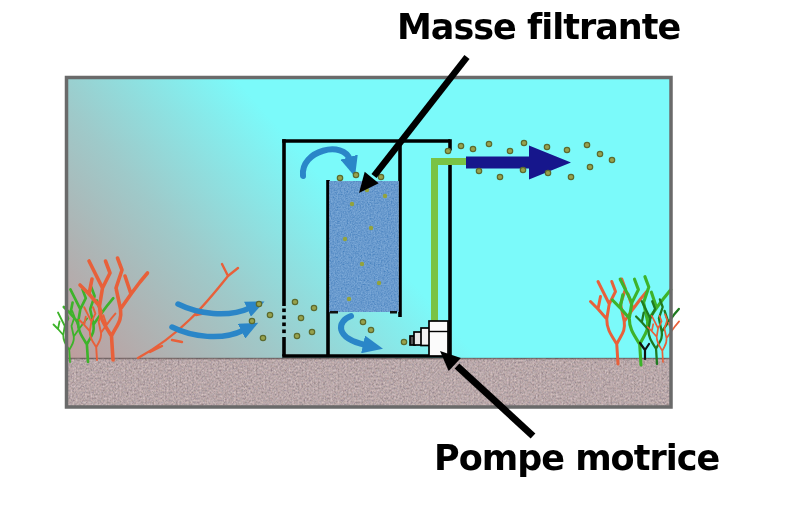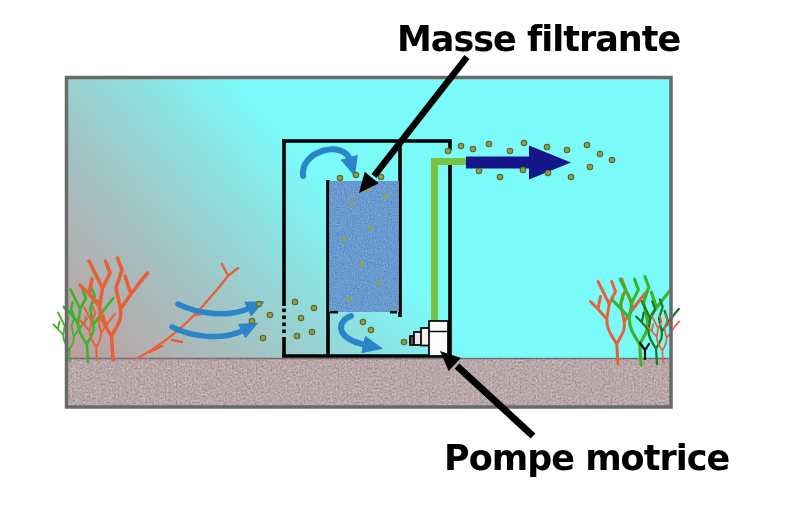--- a/index.html
+++ b/index.html
@@ -1,21 +1,21 @@
 <!DOCTYPE html>
 <html><head>
 <meta charset="utf-8">
 <style>
   html,body{margin:0;padding:0;background:#fff;}
   .canvas{position:relative;width:800px;height:514px;background:#ffffff;overflow:hidden;
           font-family:"DejaVu Sans","Liberation Sans",sans-serif;}
   .diagram-svg{position:absolute;left:0;top:0;}
   .anno-label{position:absolute;font-weight:bold;font-size:35px;letter-spacing:-1px;color:#000;white-space:nowrap;}
-  #label-masse{left:397px;top:19px;}
-  #label-pompe{left:444px;top:438px;}
+  #label-masse{left:397px;top:7px;}
+  #label-pompe{left:434px;top:438px;}
 </style>
 </head>
 <body>
 
 <div class="canvas">
 
   <svg class="diagram-svg" width="800" height="514" viewBox="0 0 800 514">
     <defs>
       <linearGradient id="tintGrad" gradientUnits="userSpaceOnUse" x1="68" y1="408" x2="400" y2="120">
         <stop offset="0" stop-color="#c98f8f" stop-opacity="0.95"></stop>

